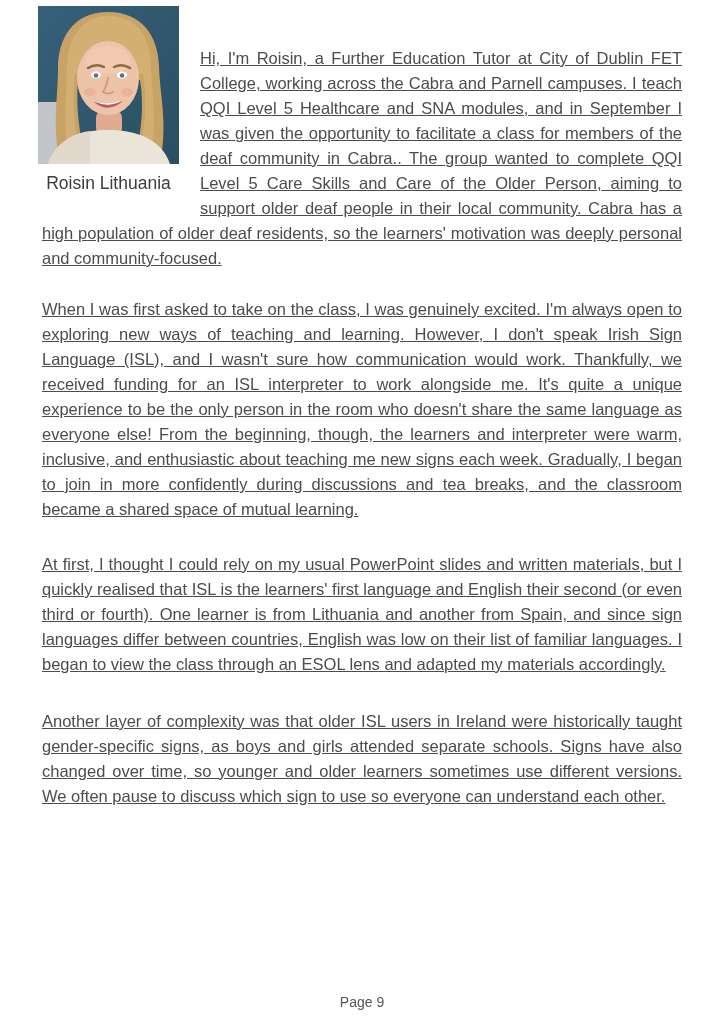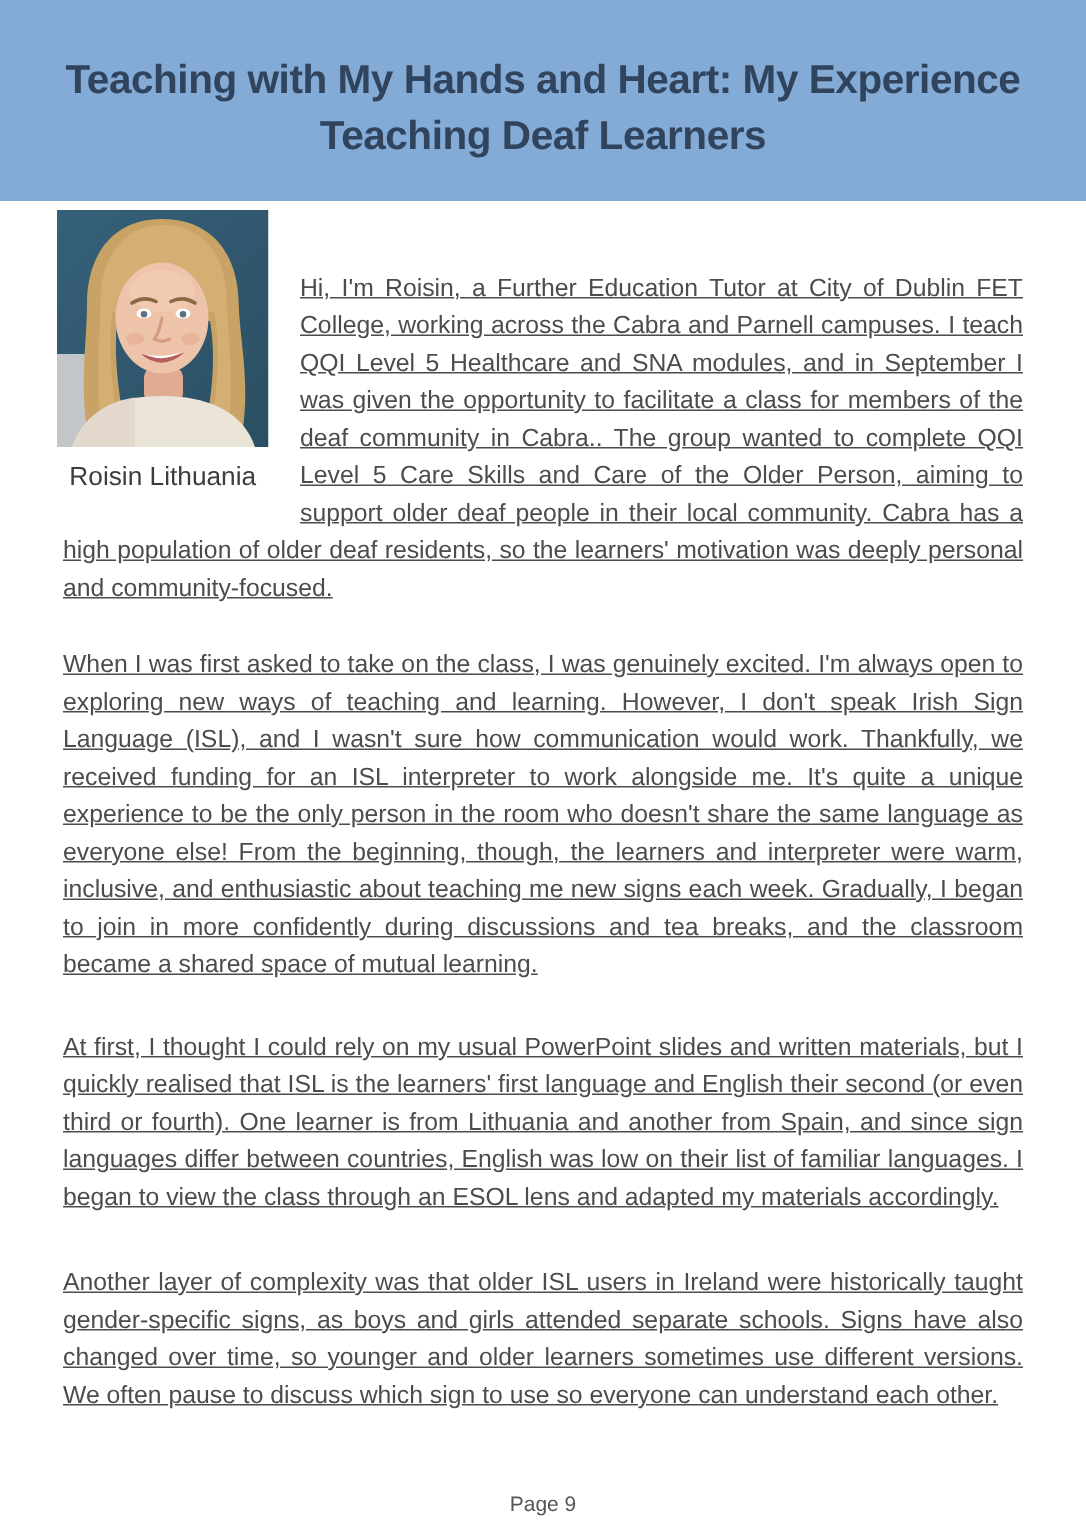--- a/index.html
+++ b/index.html
@@ -80,24 +80,20 @@
     font-size: 14px;
     color: #565656;
     margin-top: 32px;
   }
 </style>
 </head>
 <body>
 
 <div class="page">
 
-  <div class="banner">
-    <span class="title-line">Teaching with My Hands and Heart: My Experience</span>
-    <span class="title-line">Teaching Deaf Learners</span>
-  </div>
 
   <div class="content">
 
     <figure class="photo-figure" style="margin-left:0;">
       <svg viewBox="0 0 141 158" aria-hidden="true">
         <defs>
           <linearGradient id="bgGrad" x1="0" y1="0" x2="1" y2="1">
             <stop offset="0" stop-color="#36607a"></stop>
             <stop offset="1" stop-color="#2b4f62"></stop>
           </linearGradient>

